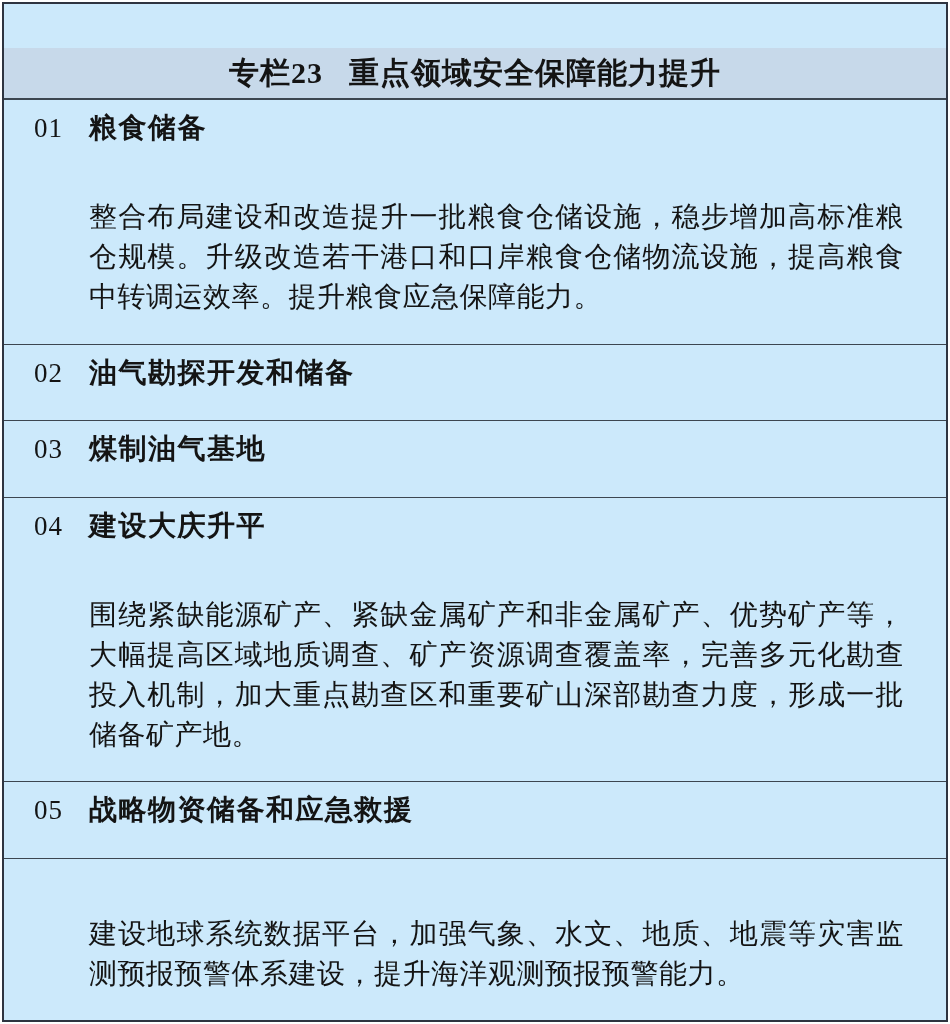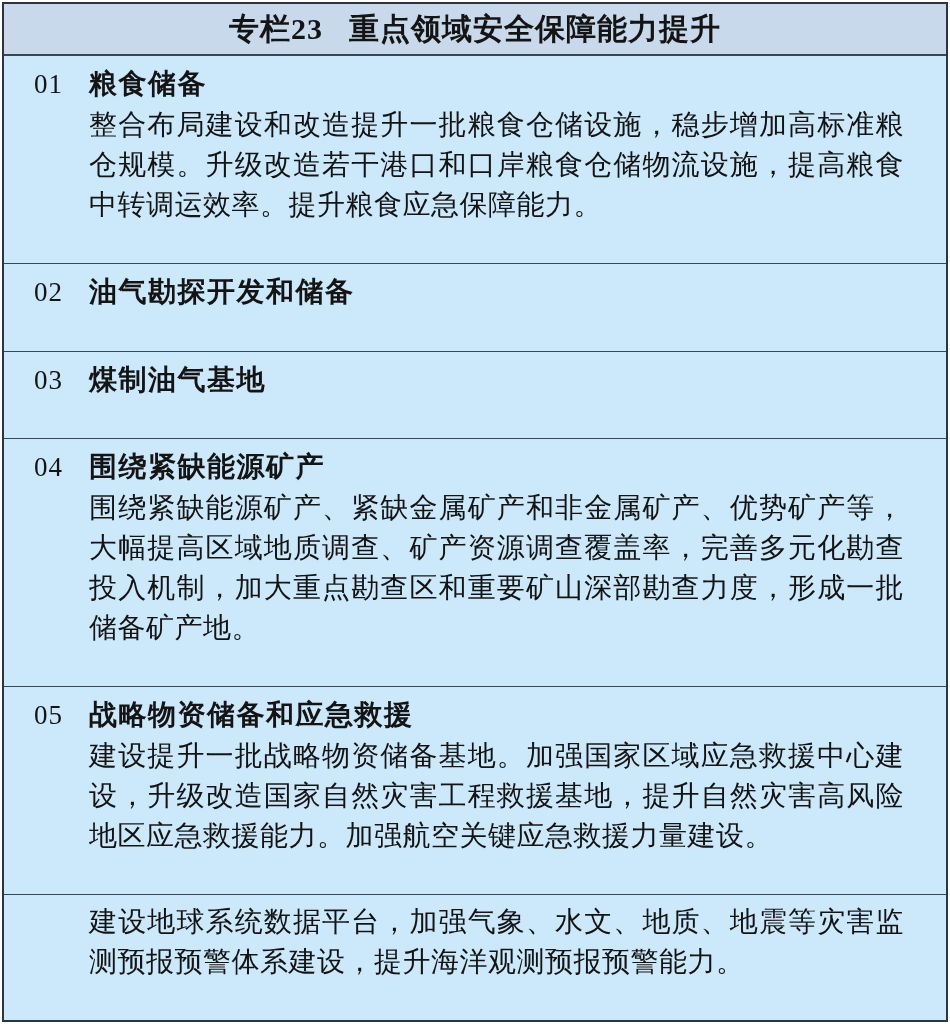--- a/index.html
+++ b/index.html
@@ -26,20 +26,21 @@
     flex-direction: column;
   }
   .header {
     background: var(--header-bg);
     border-bottom: 2px solid var(--divider);
     height: 52px;
     display: flex;
     align-items: center;
     justify-content: center;
     flex: 0 0 auto;
+    margin-top: 44px;
   }
   .header .title {
     font-size: 30px;
     font-weight: bold;
     letter-spacing: 1px;
     white-space: nowrap;
   }
   .header .title-gap { display: inline-block; width: 26px; }
   .section {
     padding: 7px 16px 5px 0;
@@ -64,20 +65,21 @@
     font-weight: bold;
     letter-spacing: 1.5px;
   }
   .sbody {
     font-size: 28px;
     line-height: 40px;
     text-align: justify;
     padding-left: 85px;
     padding-right: 26px;
     letter-spacing: 0.5px;
+    margin-top: 48px;
   }
 </style>
 </head>
 <body>
 
 <div class="panel">
 
   <div class="header">
     <span class="title"><span>专栏23</span><span class="title-gap"></span><span>重点领域安全保障能力提升</span></span>
   </div>
@@ -100,30 +102,29 @@
   <div class="section">
     <div class="section-head">
       <span class="num">03</span>
       <span class="stitle">煤制油气基地</span>
     </div>
   </div>
 
   <div class="section">
     <div class="section-head">
       <span class="num">04</span>
-      <span class="stitle">围绕紧缺能源矿产</span>
+      <span class="stitle">建设大庆升平</span>
     </div>
     <div class="sbody">围绕紧缺能源矿产、紧缺金属矿产和非金属矿产、优势矿产等，大幅提高区域地质调查、矿产资源调查覆盖率，完善多元化勘查投入机制，加大重点勘查区和重要矿山深部勘查力度，形成一批储备矿产地。</div>
   </div>
 
   <div class="section">
     <div class="section-head">
       <span class="num">05</span>
       <span class="stitle">战略物资储备和应急救援</span>
     </div>
-    <div class="sbody">建设提升一批战略物资储备基地。加强国家区域应急救援中心建设，升级改造国家自然灾害工程救援基地，提升自然灾害高风险地区应急救援能力。加强航空关键应急救援力量建设。</div>
   </div>
 
   <div class="section">
     <div class="sbody">建设地球系统数据平台，加强气象、水文、地质、地震等灾害监测预报预警体系建设，提升海洋观测预报预警能力。</div>
   </div>
 
 </div>
 
 </body></html>

